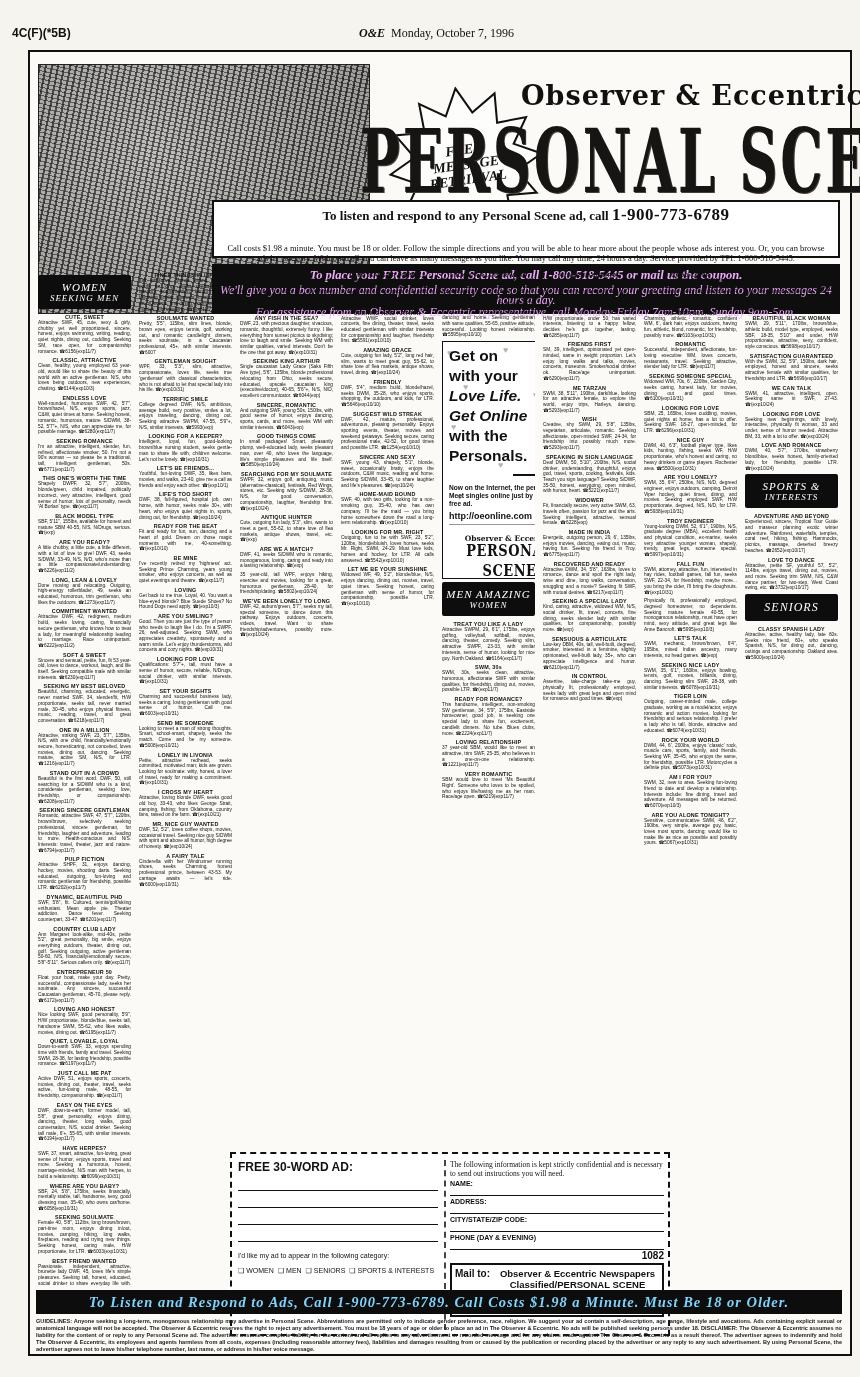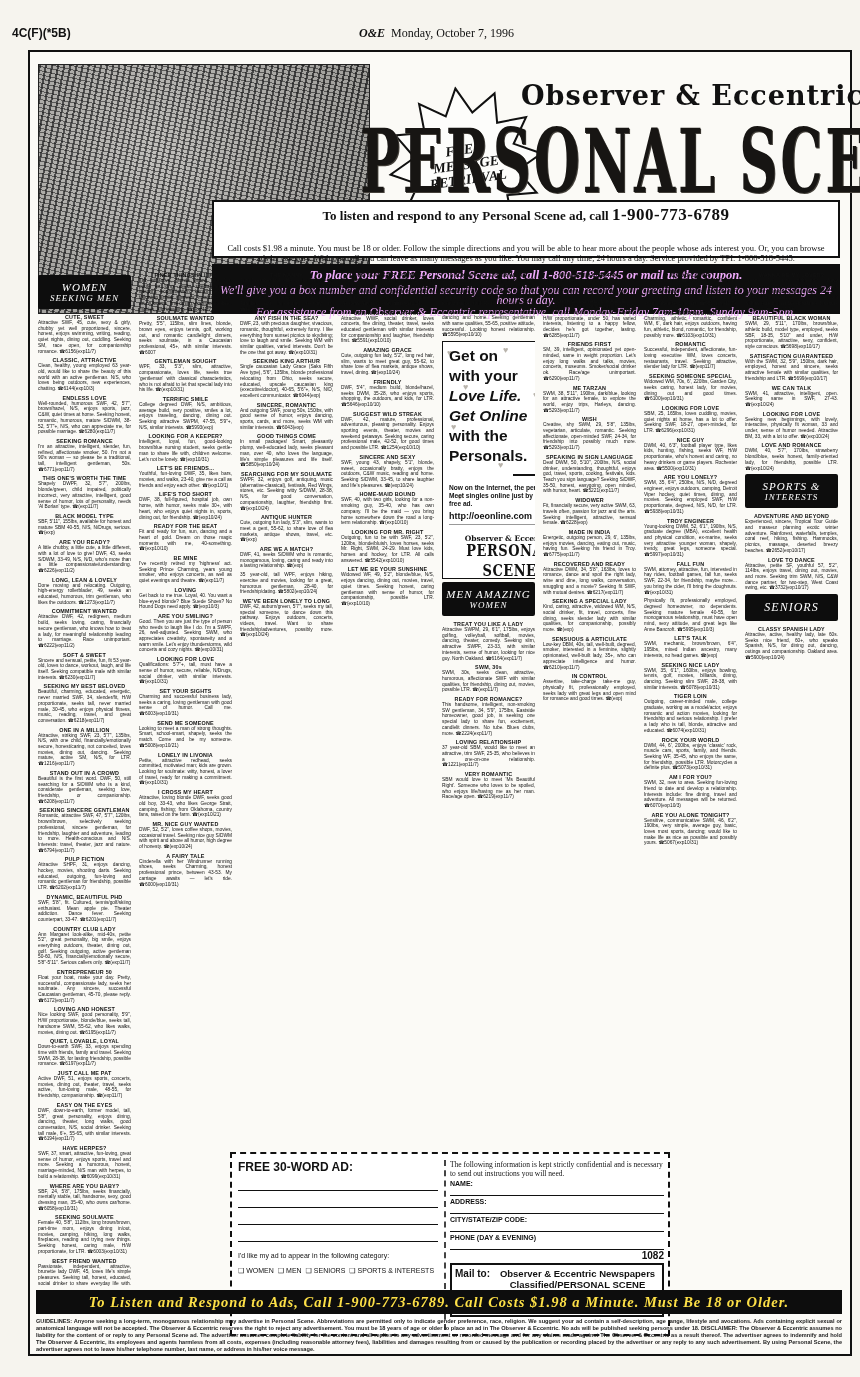--- a/index.html
+++ b/index.html
@@ -73,21 +73,21 @@
   #cat-label{font-size:7px;margin-top:10px;}
   .cb{font-size:7px;margin-right:4px;white-space:nowrap;}
   #coupon-right{position:absolute;left:218px;top:6px;width:214px;}
   #confidential{font-family:"Liberation Serif",serif;font-size:7.5px;line-height:9px;}
   .field{border-bottom:1px solid #111;font-size:7px;font-weight:bold;height:15px;margin-top:2px;}
   #code-2241{text-align:right;font-weight:bold;font-size:10px;}
   #mailto{border:2px solid #111;margin-top:2px;padding:3px;display:flex;gap:6px;}
   #mailto-label{font-weight:bold;font-size:10px;white-space:nowrap;}
   #mail-lines{flex:1;text-align:center;font-weight:bold;font-size:9.5px;line-height:11px;}
   
-  #banner{position:absolute;left:6px;top:1238px;width:806px;height:24px;background:#0d0d0d;color:#fde047;
+  #banner{position:absolute;left:6px;top:1238px;width:806px;height:24px;background:#0d0d0d;color:#7dd3fc;
     font-family:"Liberation Serif",serif;font-style:italic;font-weight:bold;font-size:14.5px;text-align:center;line-height:24px;letter-spacing:1px;}
   #disclaimer{position:absolute;left:6px;top:1266px;width:806px;font-size:5.6px;line-height:7px;text-align:justify;font-weight:bold;color:#222;}
 </style>
 </head>
 <body>
 
 <div id="page">
   <div id="meta">
     <span id="page-code">4C(F)(*5B)</span>
     <span id="issue-line"><span class="oe">O&amp;E</span>&nbsp;&nbsp;<span>Monday, October 7, 1996</span></span>

